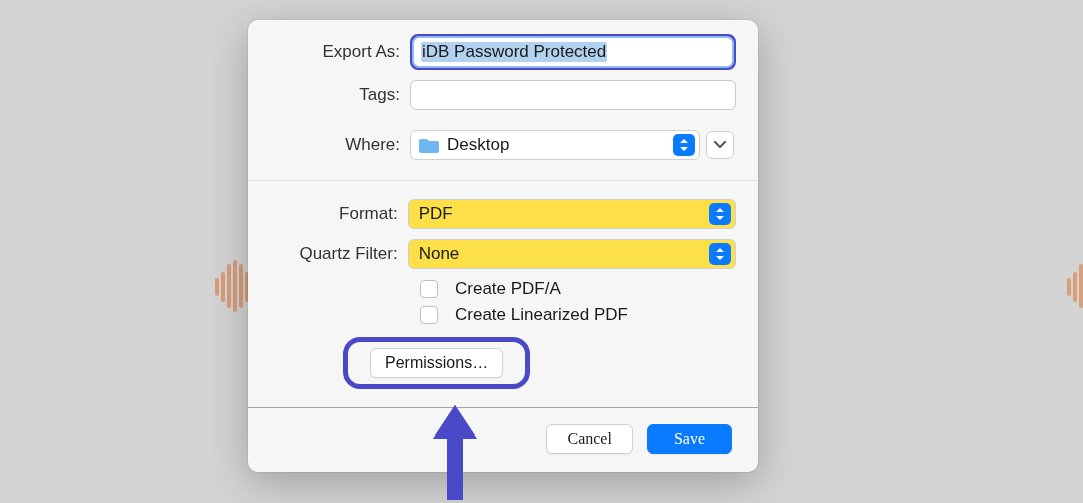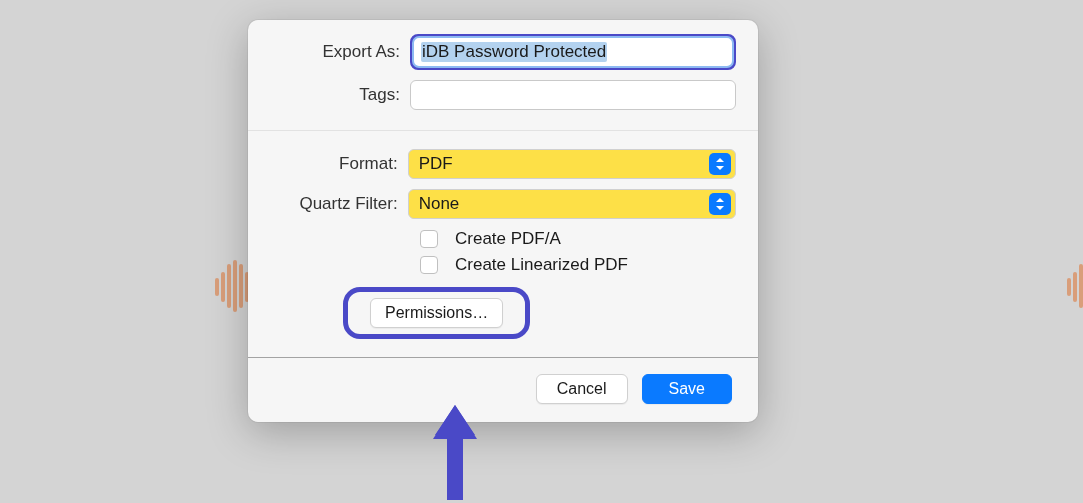--- a/index.html
+++ b/index.html
@@ -172,20 +172,21 @@
     .btn {
       height: 30px;
       padding: 0 20px;
       border-radius: 6px;
       font-size: 16px;
       display: inline-flex;
       align-items: center;
       border: 1px solid #d0d0d0;
       background: #fff;
       box-shadow: 0 1px 1px rgba(0,0,0,0.05);
+      font-family: Liberation Serif, serif;
     }
     .btn.primary {
       background: #0a7aff;
       color: #fff;
       border-color: #0a7aff;
       padding: 0 26px;
     }
     .arrow-annotation {
       position: absolute;
       left: 430px;
@@ -221,20 +222,43 @@
           </div>
         </div>
       </div>
     </div>
     <div class="row">
       <div class="label">Tags:</div>
       <div class="field-wrap">
         <input type="text" class="text-input" value="" style="">
       </div>
     </div>
+    <div class="row" style="margin-top:20px;margin-bottom:0">
+      <div class="label">Where:</div>
+      <div class="field-wrap">
+        <div class="where-select">
+          <span class="folder-icon">
+            <svg viewBox="0 0 20 16" width="20" height="16">
+                <path fill="#6fb7f0" d="M2 2h6l2 2h8a2 2 0 0 1 2 2v8a2 2 0 0 1-2 2H2a2 2 0 0 1-2-2V4a2 2 0 0 1 2-2z"></path>
+              </svg>
+          </span>
+          <span>Desktop</span>
+          <span class="updown-cap">
+            <svg width="10" height="14" viewBox="0 0 10 14">
+                <path d="M5 1 L9 5 L1 5 Z M5 13 L1 9 L9 9 Z" fill="#fff"></path>
+              </svg>
+          </span>
+        </div>
+        <div class="expand-btn">
+          <svg width="12" height="8" viewBox="0 0 12 8">
+              <path d="M1 1 L6 6 L11 1" stroke="#555" stroke-width="2" fill="none" stroke-linecap="round"></path>
+            </svg>
+        </div>
+      </div>
+    </div>
   </div>
 
   <div class="section-mid">
     <div class="row">
       <div class="label">Format:</div>
       <div class="select-wide">
         <span>PDF</span>
         <span class="updown-cap" style="margin-left:auto">
           <svg width="10" height="14" viewBox="0 0 10 14">
               <path d="M5 1 L9 5 L1 5 Z M5 13 L1 9 L9 9 Z" fill="#fff"></path>

